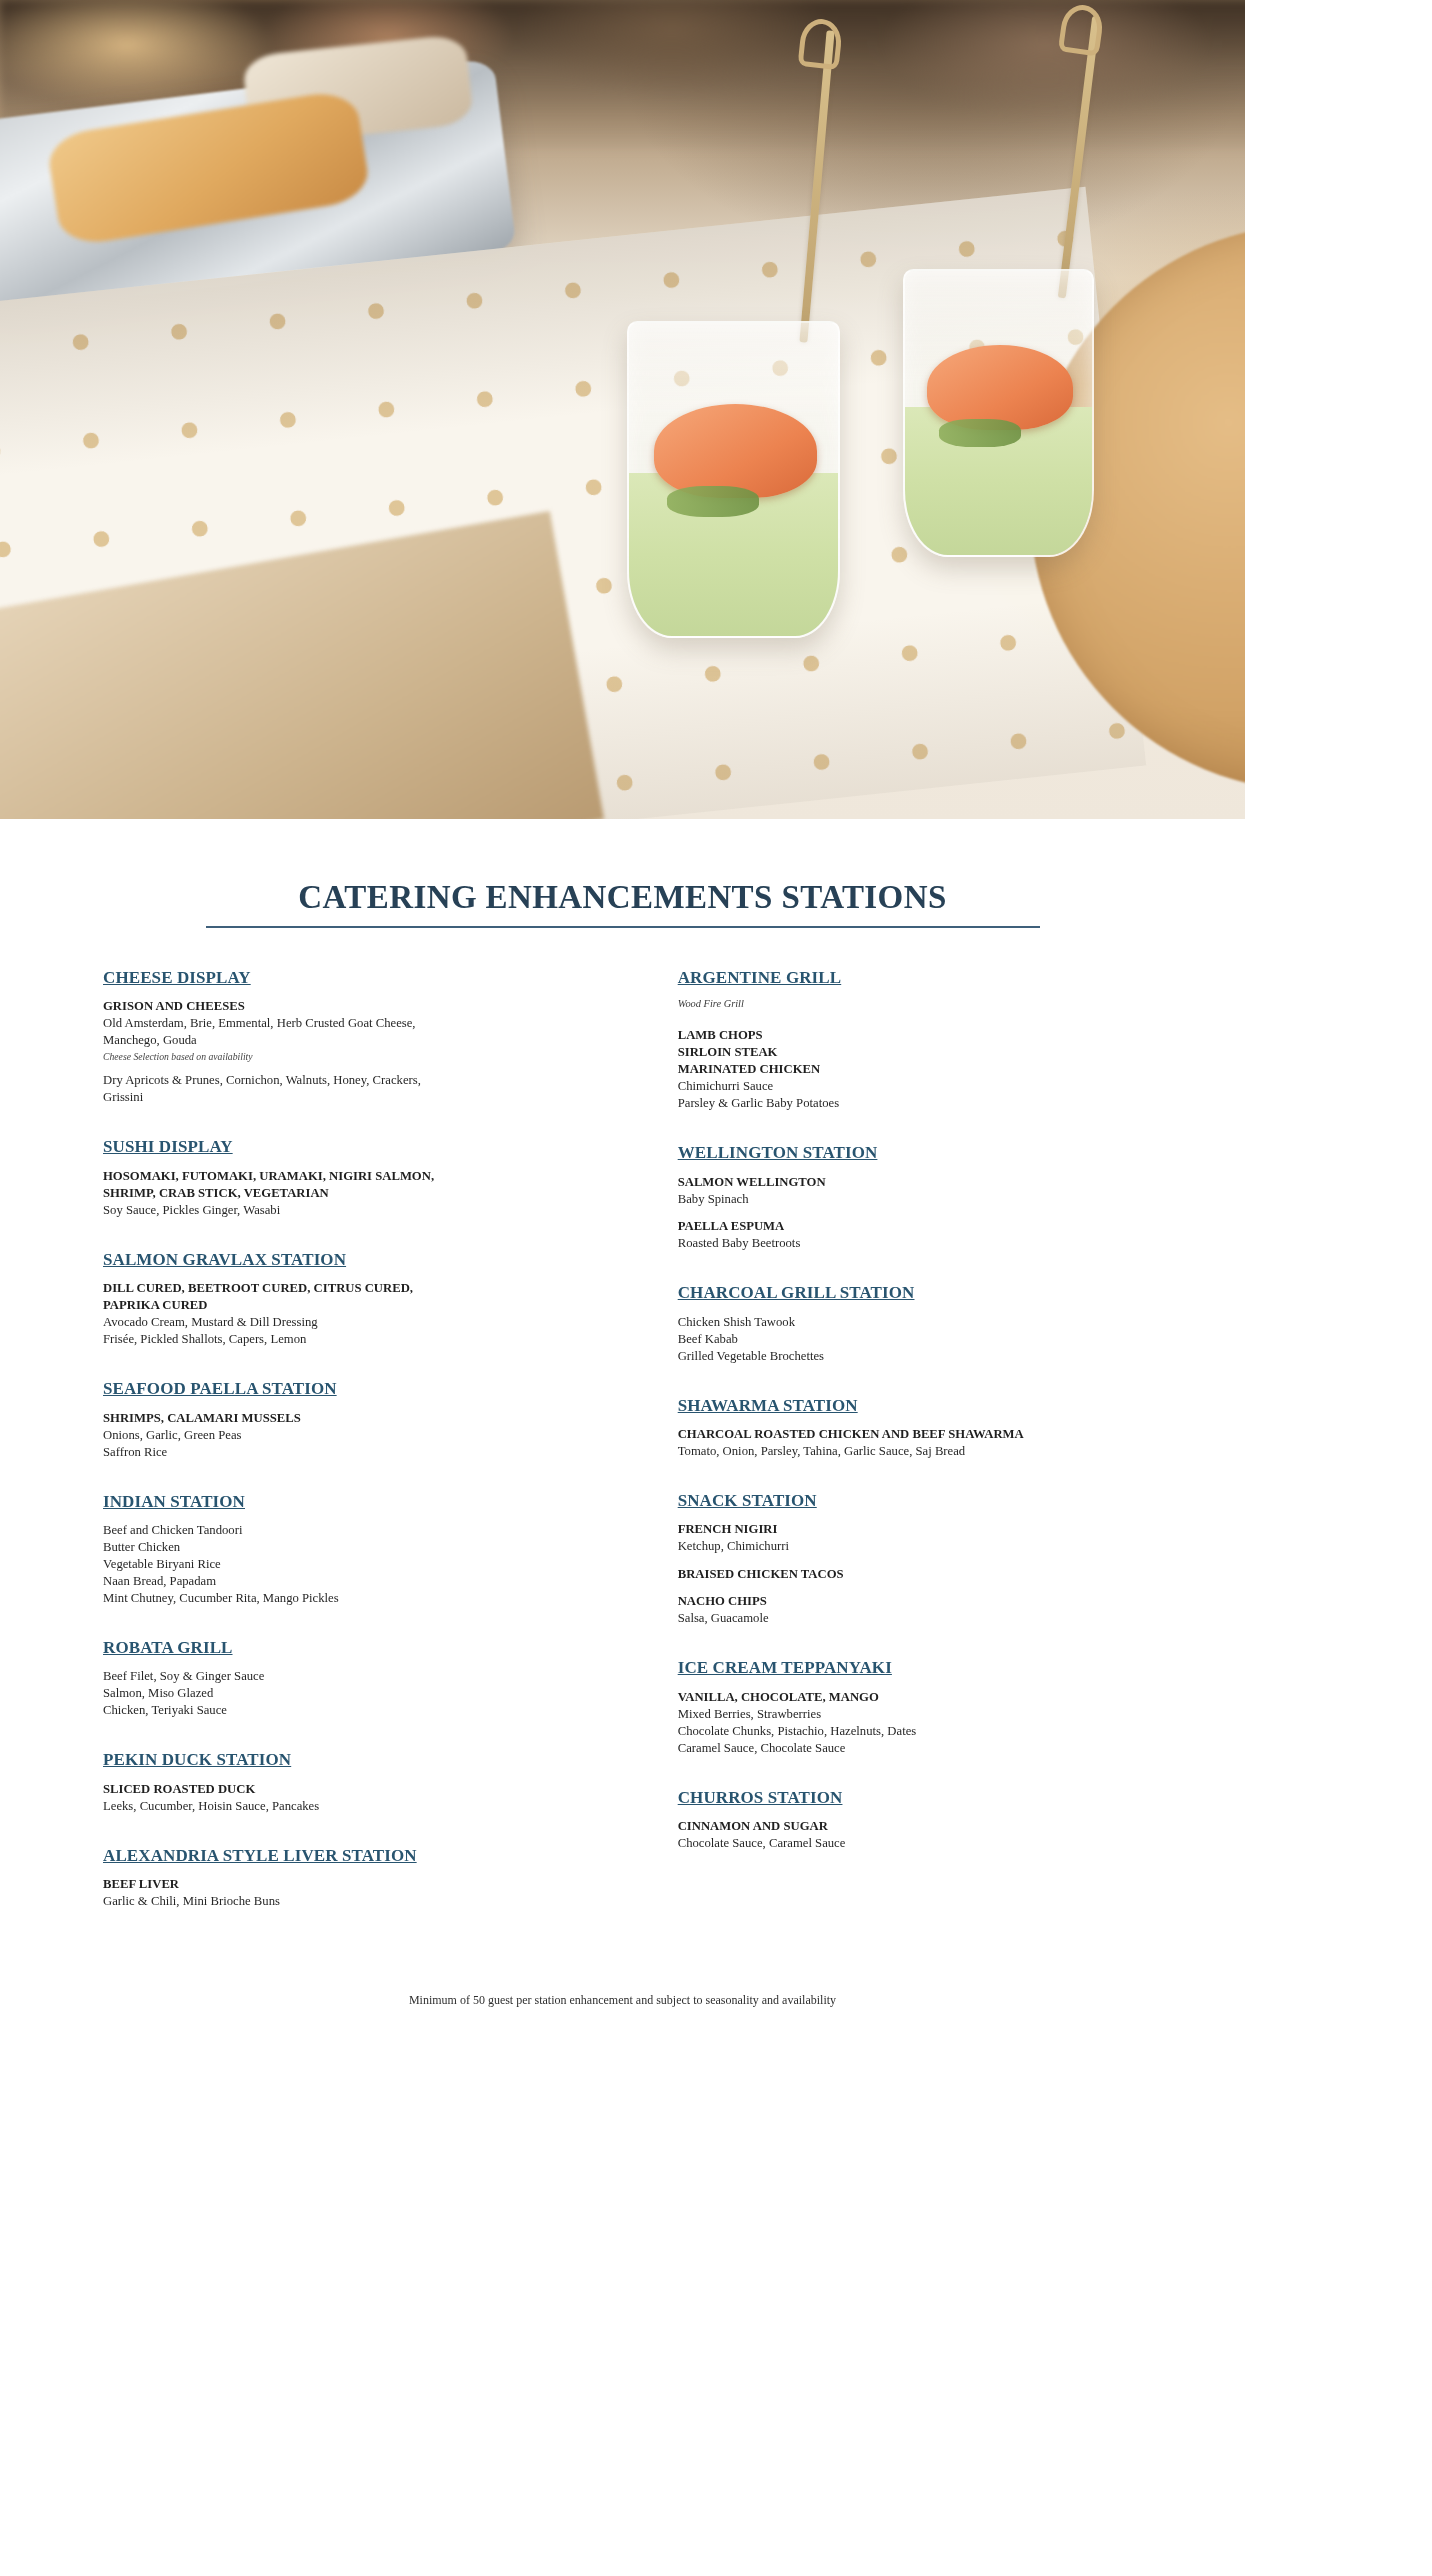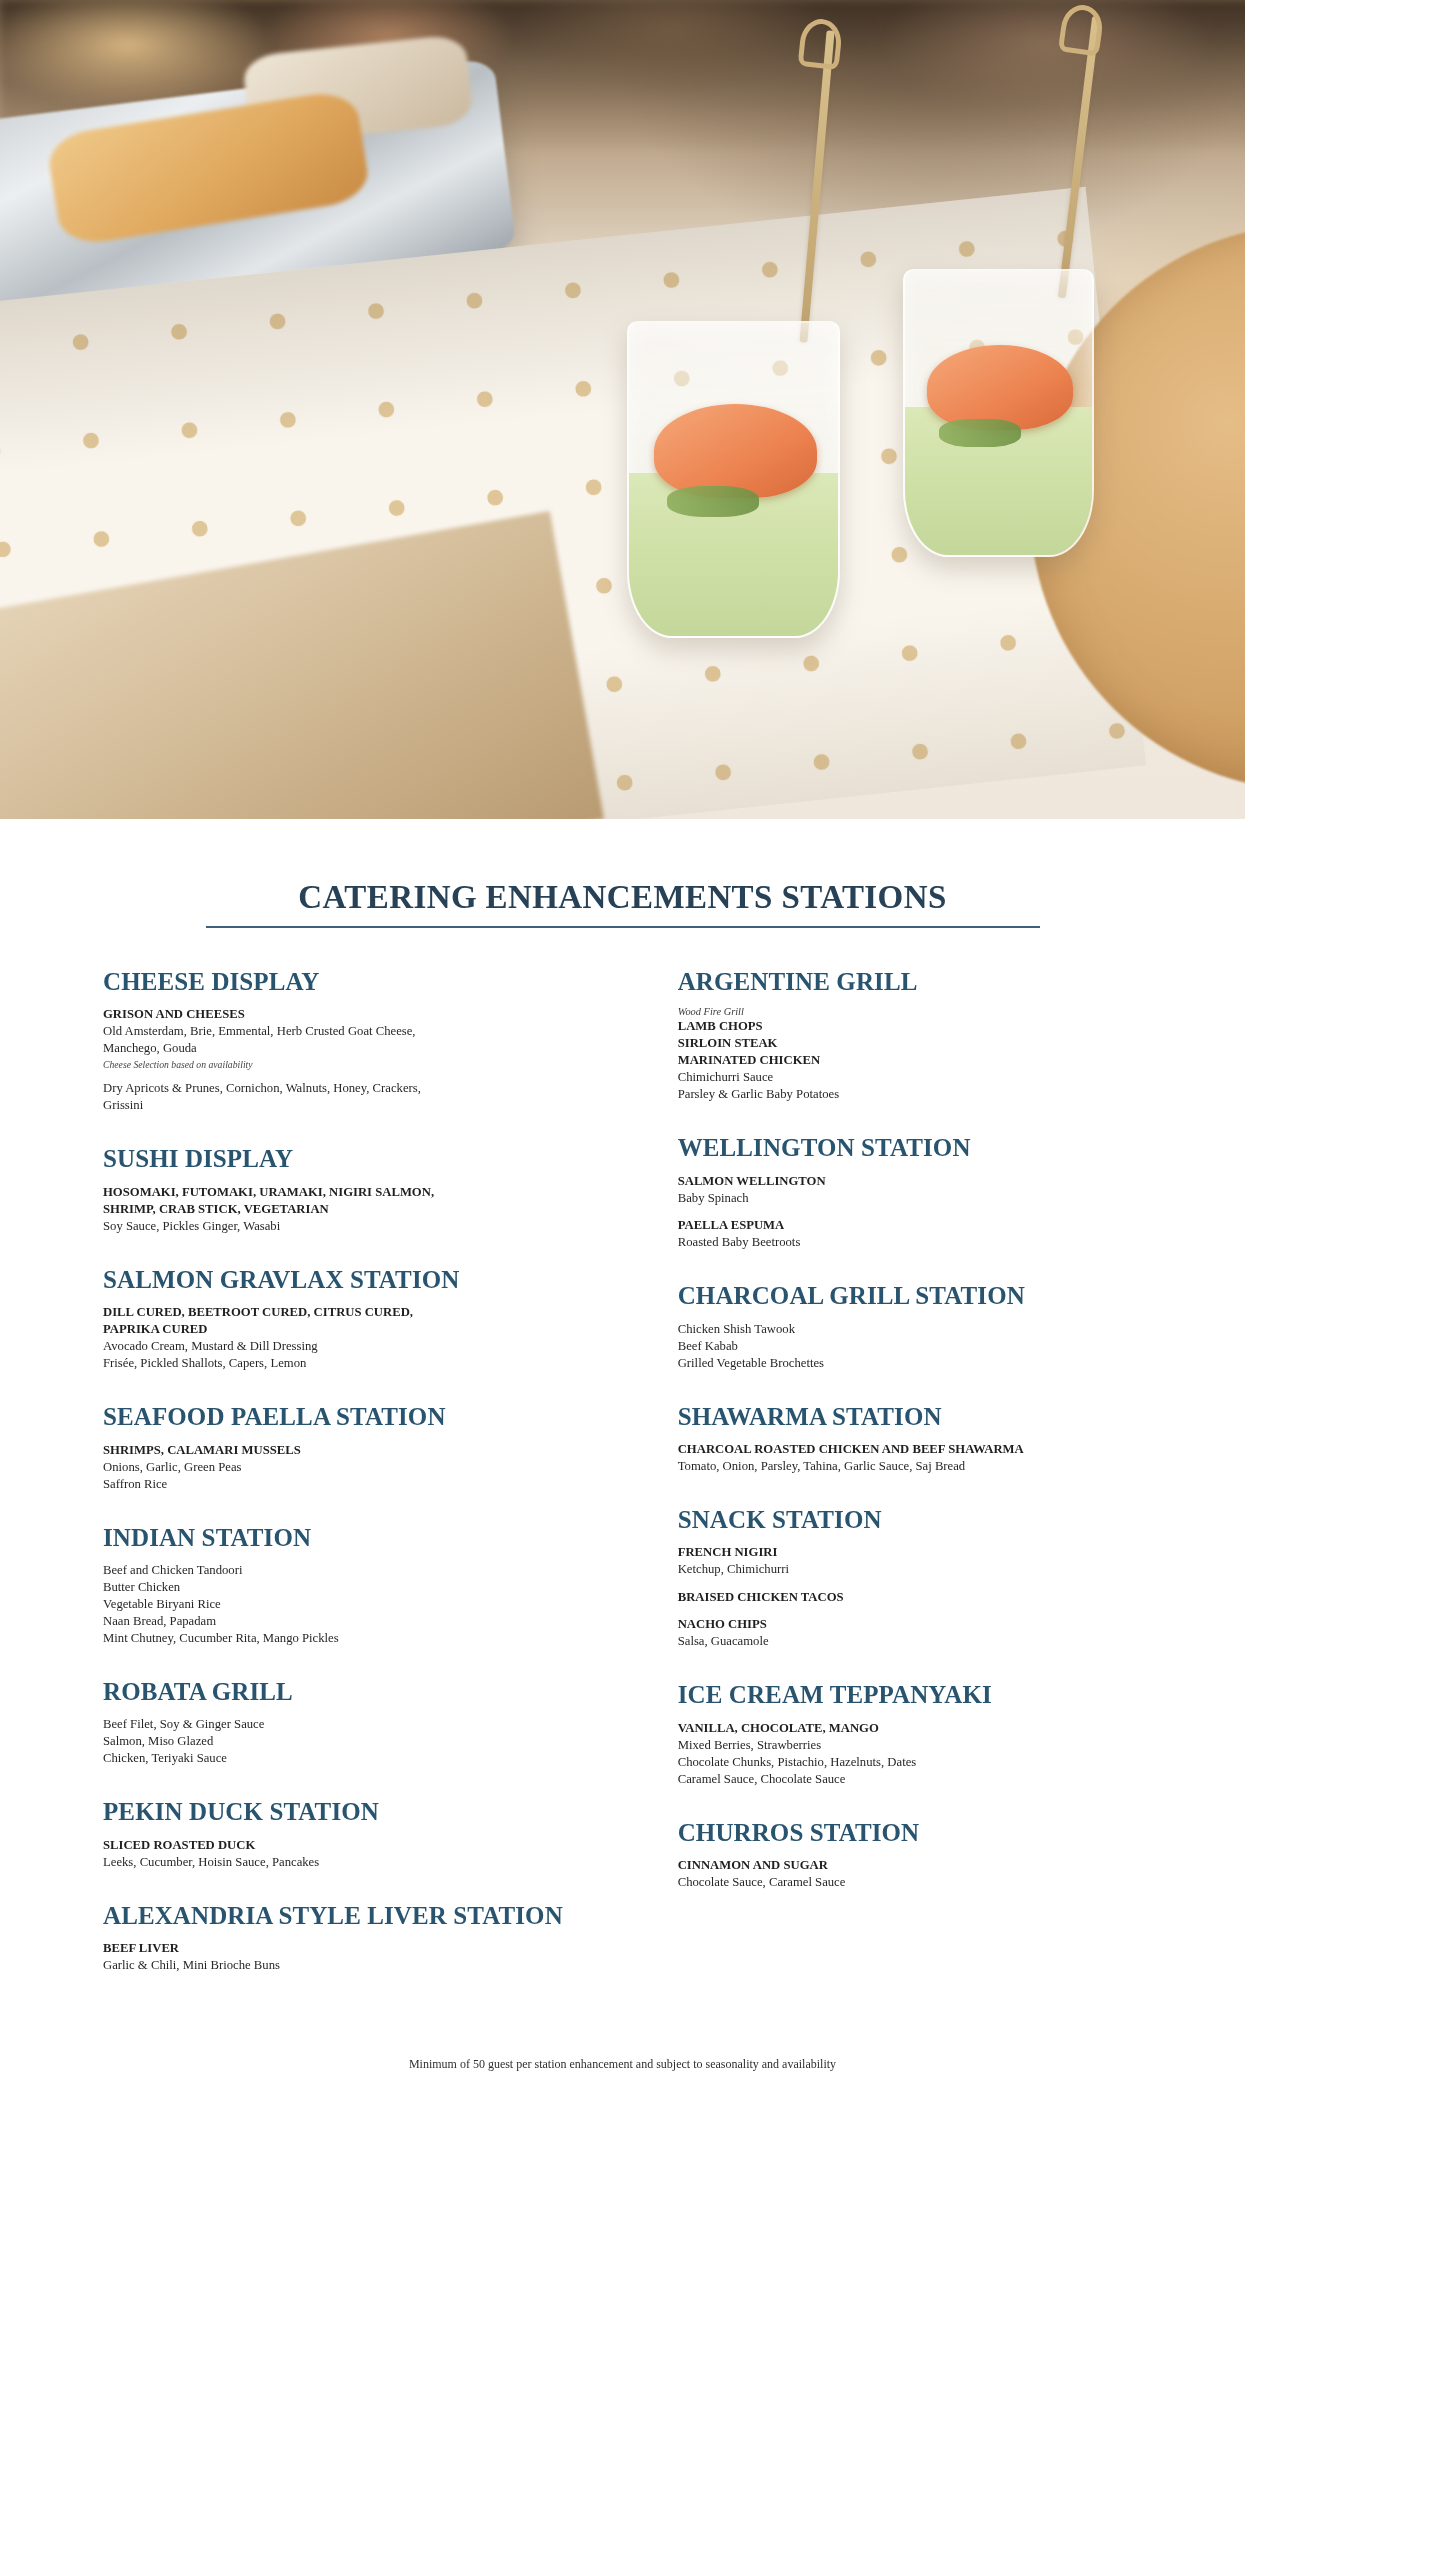--- a/index.html
+++ b/index.html
@@ -220,29 +220,30 @@
     width: 613px;
     box-sizing: border-box;
   }
   .col.right { padding-left: 60px; }
 
   .station { margin-bottom: 31px; }
   .station h2 {
     color: #28546f;
     font-family: "Liberation Serif", serif;
     font-weight: bold;
-    font-size: 25px;
+    font-size: 17px;
     margin: 0 0 10.4px 0;
     letter-spacing: 0.1px;
+    text-decoration: underline;
   }
   .station .note-italic {
     font-style: italic;
     font-size: 10.4px;
     color: #3a3a3a;
-    margin: 0 0 1px 0;
+    margin: 0 0 18px 0;
   }
   .block { margin-bottom: 10.4px; }
   .block:last-child { margin-bottom: 0; }
   .bold-line {
     font-weight: bold;
     font-size: 12.7px;
     line-height: 1.34;
     color: #1f1f1f;
     margin: 0;
   }

